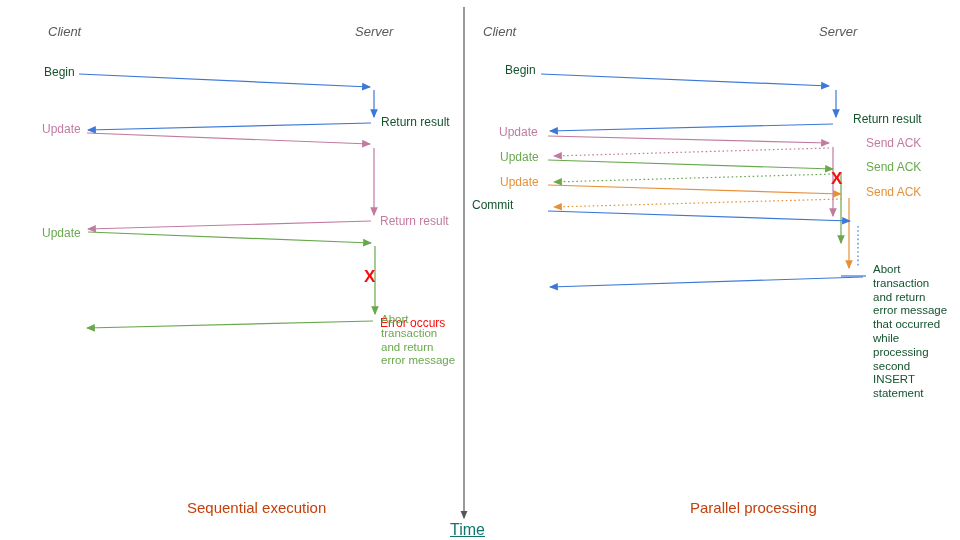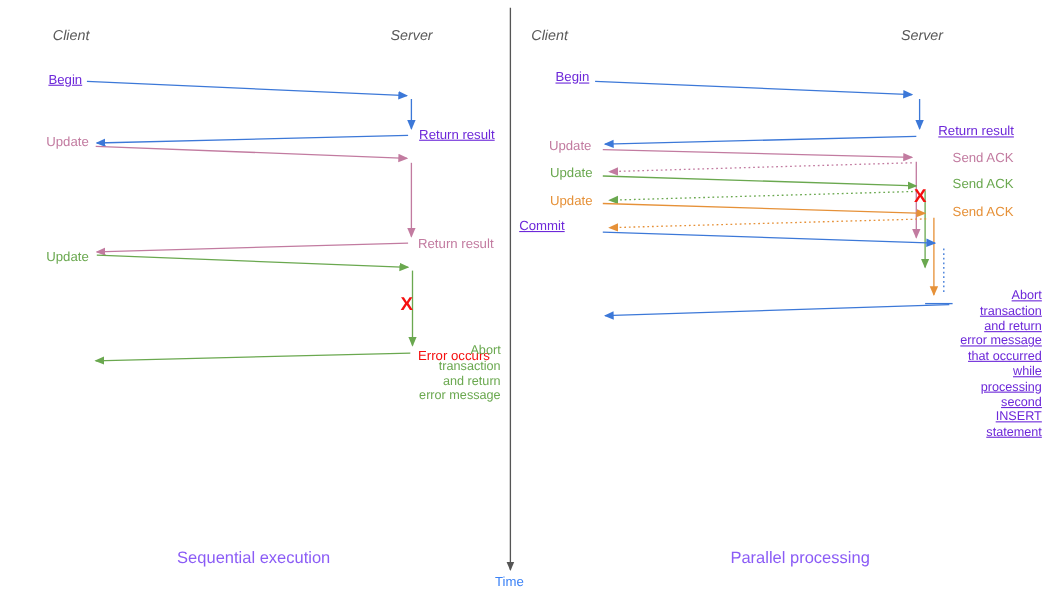--- a/index.html
+++ b/index.html
@@ -1,34 +1,33 @@
 <!DOCTYPE html>
 <html><head>
 <meta charset="utf-8">
 <style>
   html,body{margin:0;padding:0;background:#fff;}
   #stage{
     position:relative;width:960px;height:540px;background:#ffffff;overflow:hidden;
     font-family:"Liberation Sans", sans-serif;
-    text-align:right;
   }
   #wires{position:absolute;left:0;top:0;}
   .lbl{position:absolute;white-space:nowrap;font-size:12px;line-height:13px;}
   .hdr{font-style:italic;font-size:13px;color:#595959;}
-  .blue{color:#6d28d9;text-decoration:underline;}
+  .blue{color:#14532d;}
   .pink{color:#c27ba0;}
   .green{color:#6aa84f;}
   .orange{color:#e69138;}
   .red{color:#f50f0f;}
   .xmark{font-size:17px;font-weight:bold;line-height:17px;}
-  .caption{font-size:15px;color:#8b5cf6;}
+  .caption{font-size:15px;color:#c2410c;margin-left:26px;}
   .msgblock{
     position:absolute;white-space:pre-line;font-size:11.5px;line-height:13.8px;
   }
-  .timelbl{font-size:12px;color:#3b82f6;}
+  .timelbl{font-size:16px;color:#0f766e;text-decoration:underline;}
   
   .s-blue{stroke:#3c78d8;}
   .s-pink{stroke:#c27ba0;}
   .s-green{stroke:#6aa84f;}
   .s-orange{stroke:#e69138;}
   .s-gray{stroke:#555555;}
   .wire{fill:none;stroke-width:1.2;}
   .dotted{stroke-dasharray:1.6 2.6;}
 </style>
 </head>

